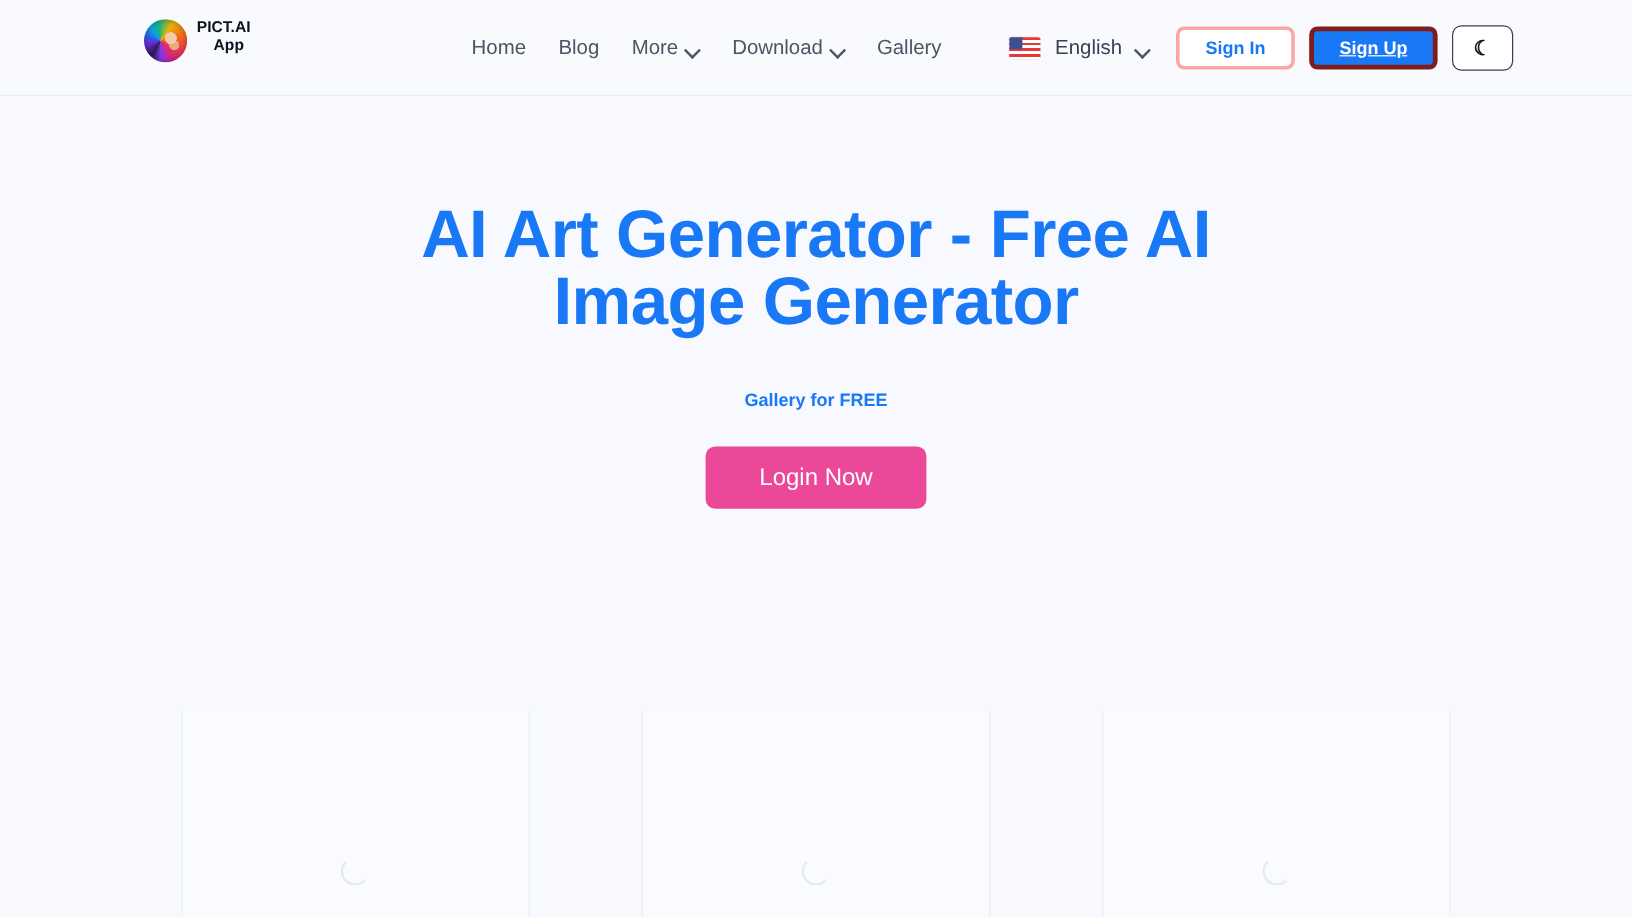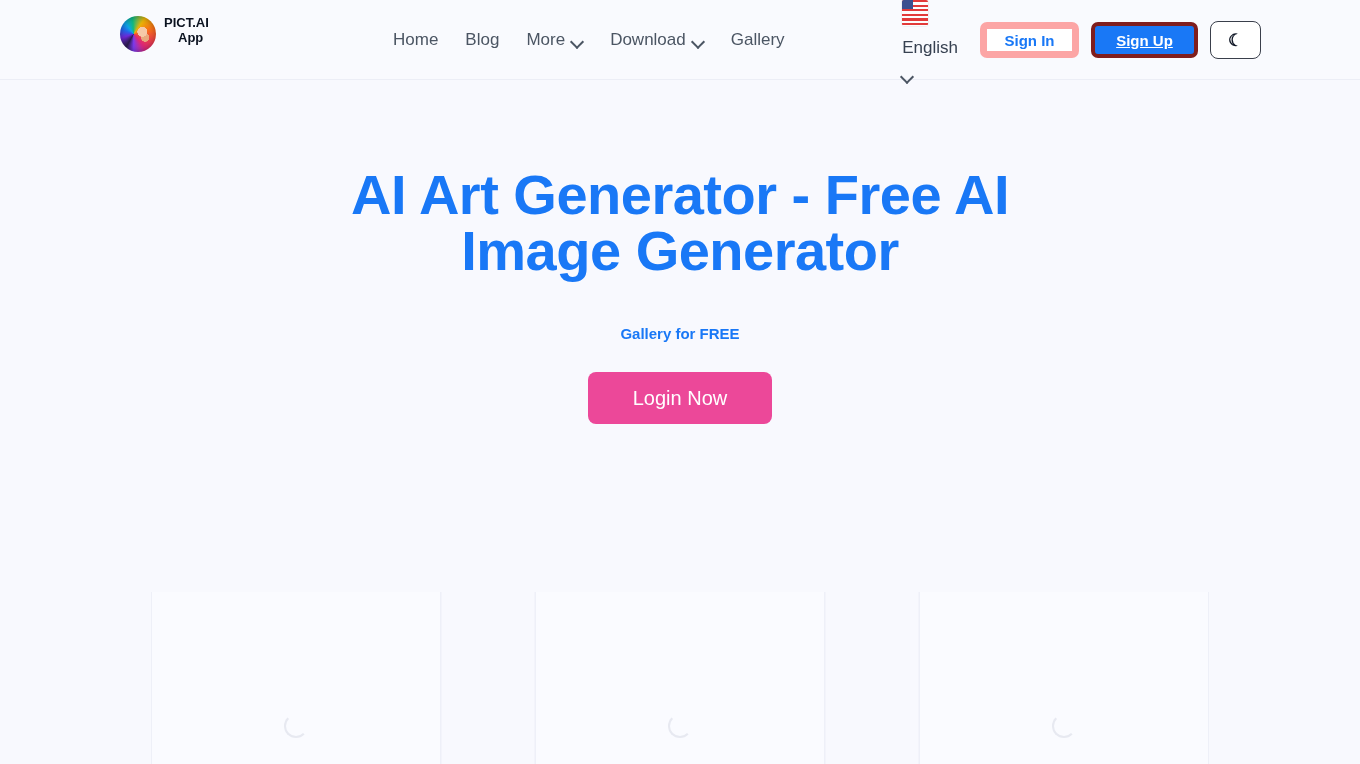--- a/index.html
+++ b/index.html
@@ -104,24 +104,24 @@
     right: 99px;
     top: 0;
     height: 80px;
     display: flex;
     align-items: center;
     gap: 12px;
   }
 
   .lang {
     display: flex;
+    align-items: center;
     gap: 12px;
     cursor: pointer;
     margin-right: 10px;
-    flex-direction: column;
   }
   .flag {
     width: 26px; height: 18px;
     border-radius: 2px;
     overflow: hidden;
     flex: 0 0 26px;
     background:
       repeating-linear-gradient(to bottom,
         #e23a3a 0 2.3px, #fdfdfd 2.3px 4.6px);
     position: relative;
@@ -143,21 +143,21 @@
     border-radius: 7px;
     cursor: pointer;
     display: inline-flex;
     align-items: center;
     justify-content: center;
   }
   .btn-outline {
     width: 99px; height: 36px;
     background: #ffffff;
     color: #1978f6;
-    border: 7px solid #fca5a5;
+    border: 3px solid #fca5a5;
   }
   .btn-primary-sm {
     width: 107px; height: 36px;
     background: #1978f6;
     color: #ffffff;
     border: 4px solid #7f1d1d;
     text-decoration: underline;
   }
   .btn-theme {
     width: 51px; height: 38px;

